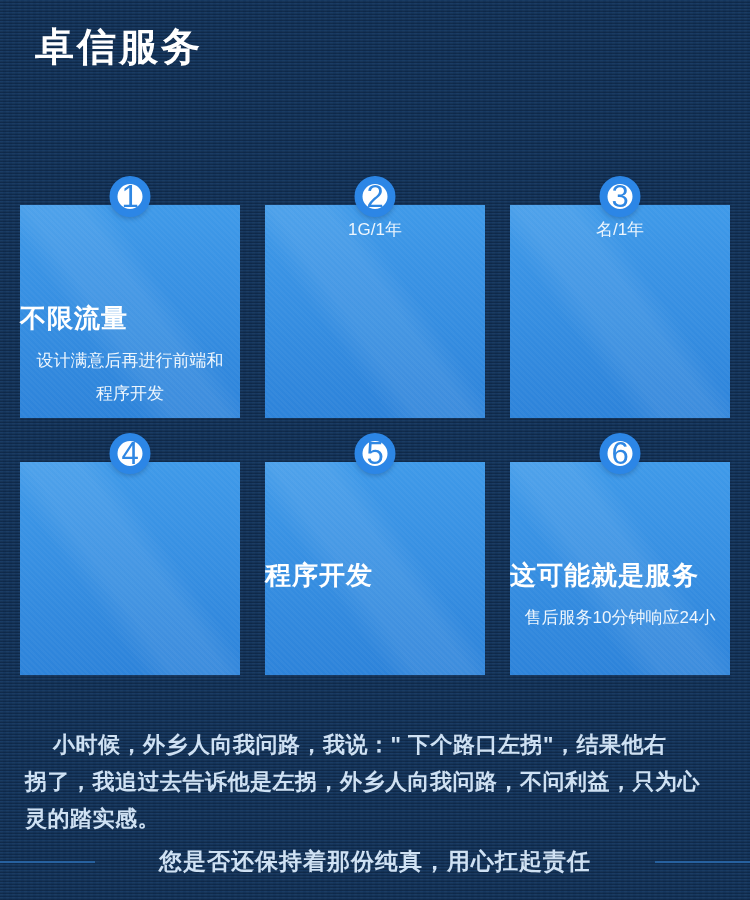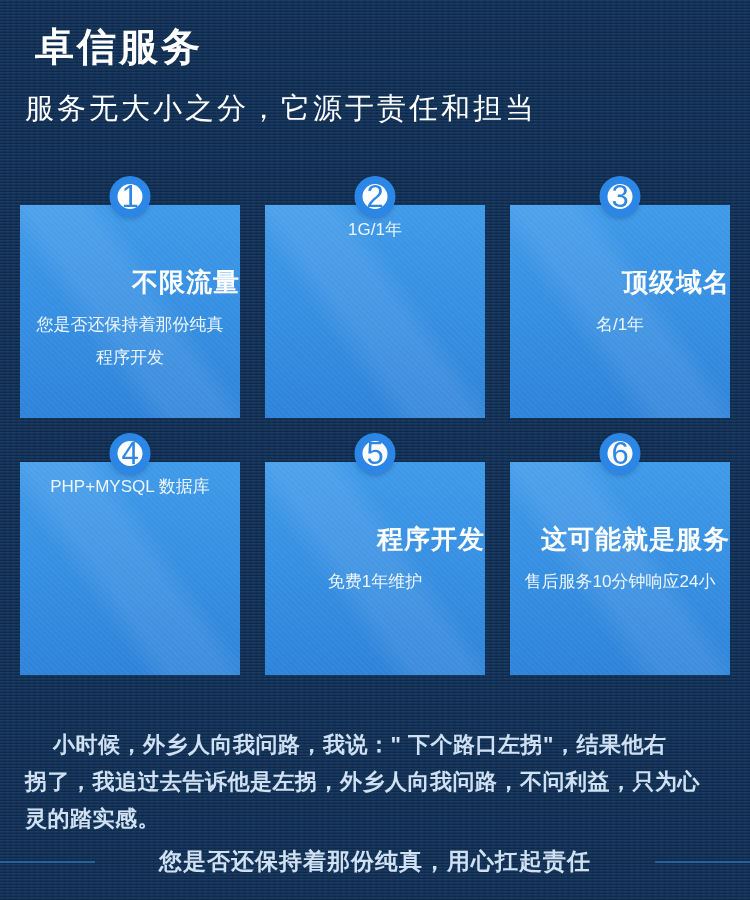--- a/index.html
+++ b/index.html
@@ -72,22 +72,22 @@
     justify-content: center;
     box-shadow: 0 2px 4px rgba(15,45,85,0.25);
   }
   .badge-num {
     font-size: 31px;
     line-height: 1;
     color: #2f87e3;
     font-weight: normal;
   }
   .card-title {
-    margin-top: 60px;
-    text-align: right;
+    margin-top: 96px;
+    text-align: left;
     font-size: 26px;
     font-weight: bold;
     letter-spacing: 1px;
     color: #ffffff;
   }
   .card-desc {
     margin-top: 8px;
     padding: 0 10px;
     text-align: center;
     font-size: 17px;
@@ -136,72 +136,64 @@
     white-space: nowrap;
   }
 </style>
 </head>
 <body>
 
 <div class="page">
 
   <div class="header">
     <h1 class="page-title">卓信服务</h1>
-    <div class="page-subtitle">服务无大小之分，它源于责任和担当</div>
   </div>
 
   <div class="grid">
 
     <div class="card">
       <div class="badge">
         <span class="badge-num">1</span>
       </div>
       <div class="card-title">不限流量</div>
       <div class="card-desc">
-        <div>您是否还保持着那份纯真</div>
+        <div>设计满意后再进行前端和</div>
         <div>程序开发</div>
       </div>
     </div>
 
     <div class="card">
       <div class="badge">
         <span class="badge-num">2</span>
       </div>
       <div class="card-desc">
         <div>1G/1年</div>
       </div>
     </div>
 
     <div class="card">
       <div class="badge">
         <span class="badge-num">3</span>
       </div>
-      <div class="card-title">顶级域名</div>
       <div class="card-desc">
         <div>名/1年</div>
       </div>
     </div>
 
     <div class="card">
       <div class="badge">
         <span class="badge-num">4</span>
       </div>
-      <div class="card-desc">
-        <div>PHP+MYSQL 数据库</div>
-      </div>
     </div>
 
     <div class="card">
       <div class="badge">
         <span class="badge-num">5</span>
       </div>
       <div class="card-title">程序开发</div>
-      <div class="card-desc">
-        <div>免费1年维护</div>
-      </div>
     </div>
 
     <div class="card">
       <div class="badge">
         <span class="badge-num">6</span>
       </div>
       <div class="card-title">这可能就是服务</div>
       <div class="card-desc">
         <div>售后服务10分钟响应24小</div>
       </div>

